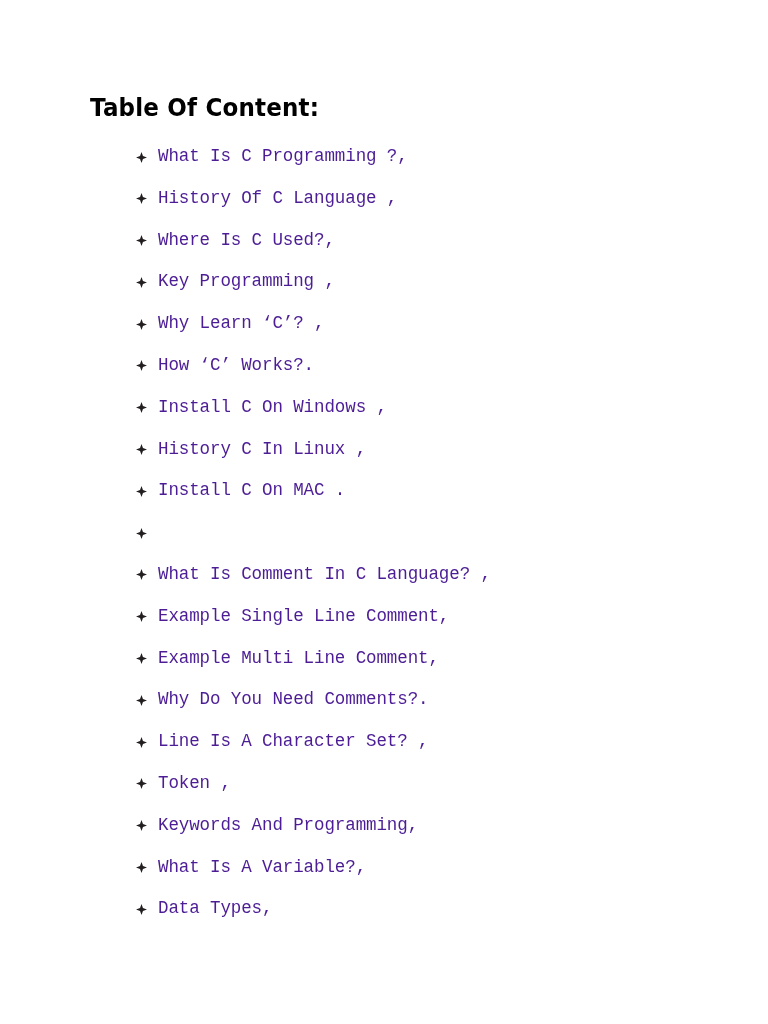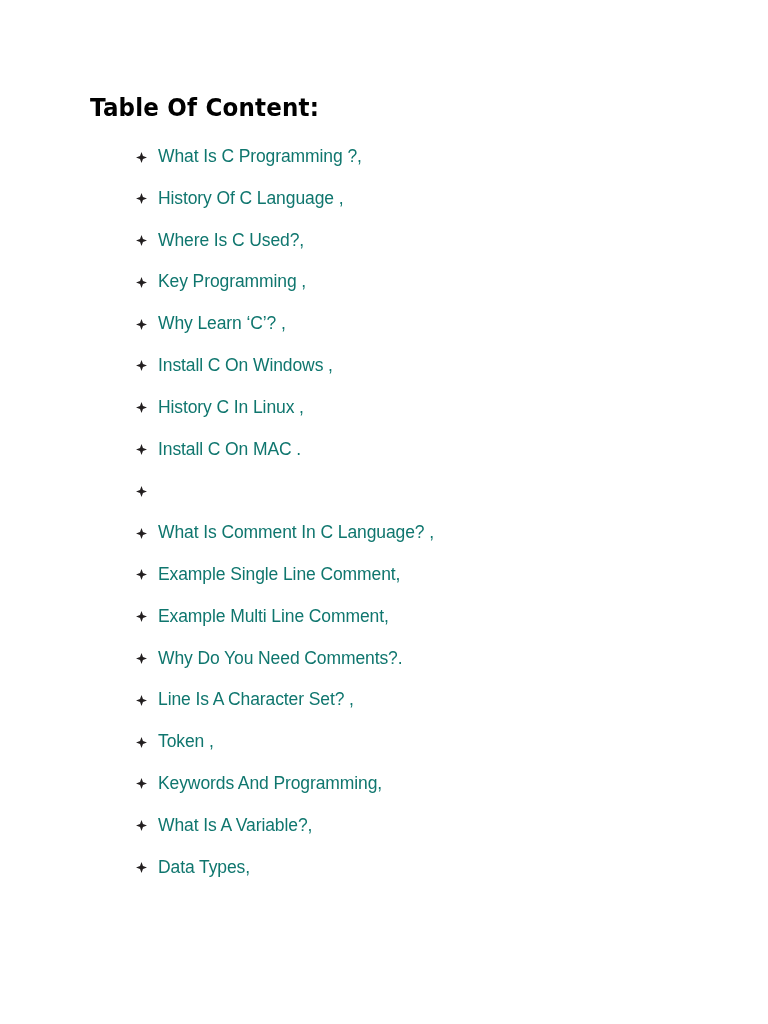--- a/index.html
+++ b/index.html
@@ -69,24 +69,24 @@
     font-family: "DejaVu Sans", sans-serif;
     font-size: 13px;
     line-height: 1;
     padding-top: 1px;
   }
 
   .bullet-icon svg { display: block; }
 
   .toc-text {
     flex: 1 1 auto;
-    font-family: Liberation Sans, sans-serif;
+    font-family: Liberation Mono, monospace;
     font-size: 17.5px;
     line-height: 24px;
-    color: #0f766e;
+    color: #4c1d95;
     white-space: nowrap;
     letter-spacing: -0.1px;
   }
 </style>
 </head>
 <body>
 
 <div class="page">
 
   <h1 class="doc-title">Table Of Content:</h1>
@@ -131,20 +131,28 @@
           </svg>
         </span>
         <span class="toc-text">Why Learn ‘C’? ,</span>
       </li>
       <li class="toc-item">
         <span class="bullet-icon">
           <svg width="11" height="11" viewBox="0 0 12 12" aria-hidden="true">
             <path fill="currentColor" d="M6 0 L7.6 4.4 L12 6 L7.6 7.6 L6 12 L4.4 7.6 L0 6 L4.4 4.4 Z"></path>
           </svg>
         </span>
+        <span class="toc-text">How ‘C’ Works?.</span>
+      </li>
+      <li class="toc-item">
+        <span class="bullet-icon">
+          <svg width="11" height="11" viewBox="0 0 12 12" aria-hidden="true">
+            <path fill="currentColor" d="M6 0 L7.6 4.4 L12 6 L7.6 7.6 L6 12 L4.4 7.6 L0 6 L4.4 4.4 Z"></path>
+          </svg>
+        </span>
         <span class="toc-text">Install C On Windows ,</span>
       </li>
       <li class="toc-item">
         <span class="bullet-icon">
           <svg width="11" height="11" viewBox="0 0 12 12" aria-hidden="true">
             <path fill="currentColor" d="M6 0 L7.6 4.4 L12 6 L7.6 7.6 L6 12 L4.4 7.6 L0 6 L4.4 4.4 Z"></path>
           </svg>
         </span>
         <span class="toc-text">History C In Linux ,</span>
       </li>

